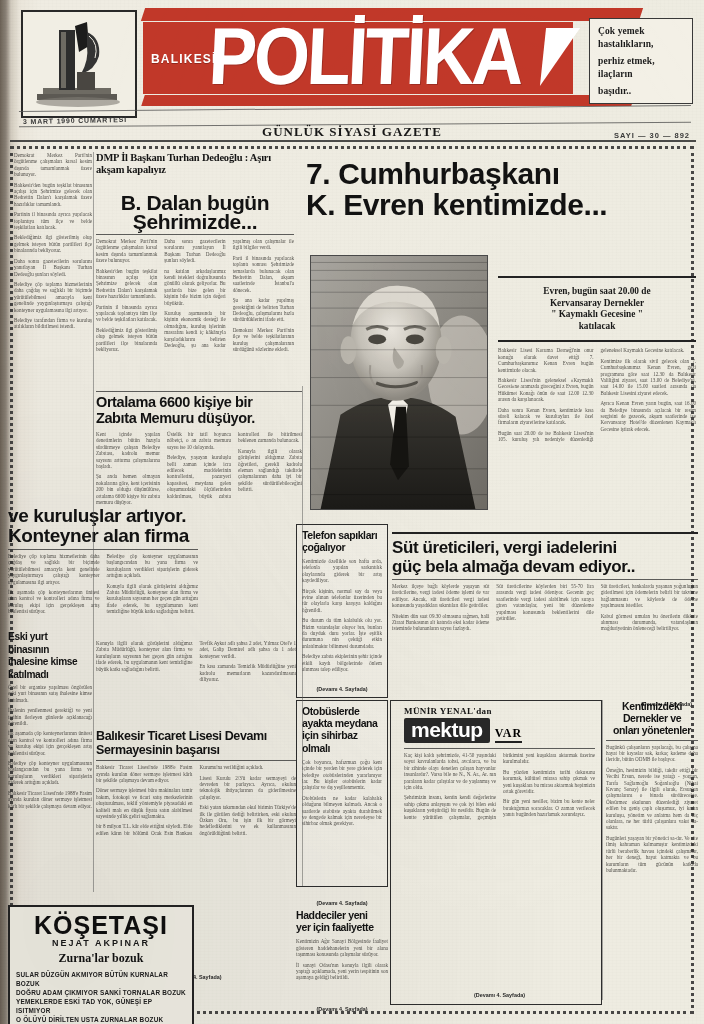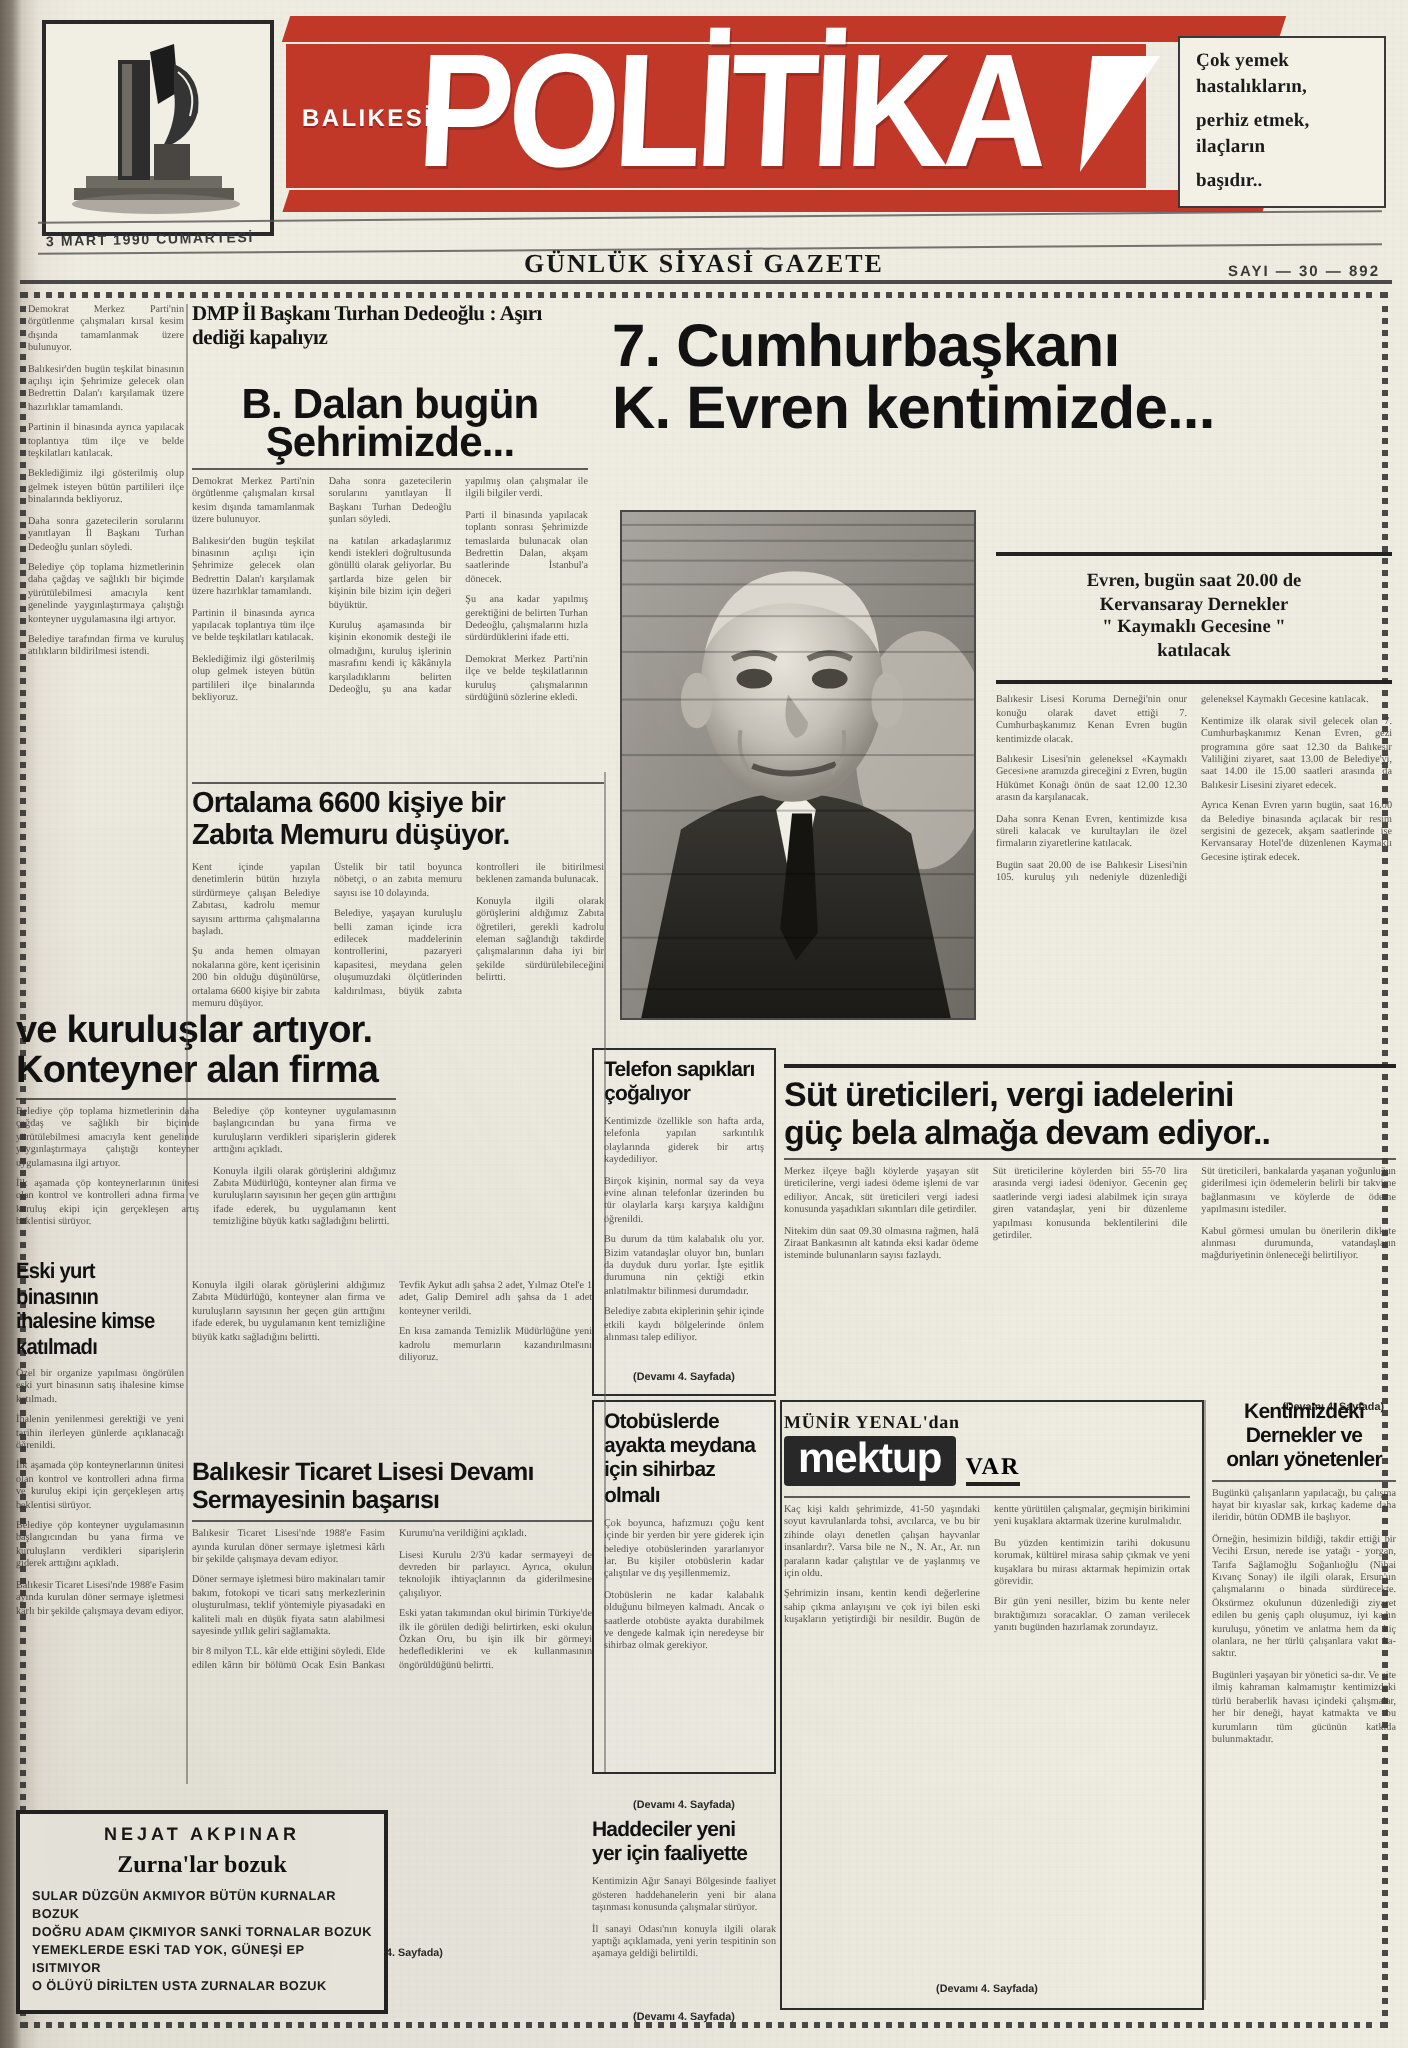--- a/index.html
+++ b/index.html
@@ -251,21 +251,21 @@
       <p>Özel bir organize yapılması öngörülen eski yurt binasının satış ihalesine kimse katılmadı.</p>
       <p>İhalenin yenilenmesi gerektiği ve yeni tarihin ilerleyen günlerde açıklanacağı öğrenildi.</p>
       <p>İlk aşamada çöp konteynerlarının ünitesi olan kontrol ve kontrolleri adına firma ve kuruluş ekipi için gerçekleşen artış beklentisi sürüyor.</p>
       <p>Belediye çöp konteyner uygulamasının başlangıcından bu yana firma ve kuruluşların verdikleri siparişlerin giderek arttığını açıkladı.</p>
       <p>Balıkesir Ticaret Lisesi'nde 1988'e Fasim ayında kurulan döner sermaye işletmesi kârlı bir şekilde çalışmaya devam ediyor.</p>
     </div>
   </div>
 
   <div class="blk" id="dmp">
     <div class="overline">DMP İl Başkanı Turhan Dedeoğlu : Aşırı</div>
-    <div class="overline">dediği kapalıyız</div>
+    <div class="overline">akşam kapalıyız</div>
     <div class="hl mainline">B. Dalan bugün Şehrimizde...</div>
     <div class="hr-thin"></div>
     <div class="body-col cols3" style="height:196px">
       <p>Demokrat Merkez Parti'nin örgütlenme çalışmaları kırsal kesim dışında tamamlanmak üzere bulunuyor.</p>
       <p>Balıkesir'den bugün teşkilat binasının açılışı için Şehrimize gelecek olan Bedrettin Dalan'ı karşılamak üzere hazırlıklar tamamlandı.</p>
       <p>Partinin il binasında ayrıca yapılacak toplantıya tüm ilçe ve belde teşkilatları katılacak.</p>
       <p>Beklediğimiz ilgi gösterilmiş olup gelmek isteyen bütün partilileri ilçe binalarında bekliyoruz.</p>
       <p>Daha sonra gazetecilerin sorularını yanıtlayan İl Başkanı Turhan Dedeoğlu şunları söyledi.</p>
       <p>na katılan arkadaşlarımız kendi istekleri doğrultusunda gönüllü olarak geliyorlar. Bu şartlarda bize gelen bir kişinin bile bizim için değeri büyüktür.</p>
       <p>Kuruluş aşamasında bir kişinin ekonomik desteği ile olmadığını, kuruluş işlerinin masrafını kendi iç kâkânıyla karşıladıklarını belirten Dedeoğlu, şu ana kadar yapılmış olan çalışmalar ile ilgili bilgiler verdi.</p>
@@ -443,21 +443,21 @@
     <div class="body-col cols3" style="height:118px">
       <p>Merkez ilçeye bağlı köylerde yaşayan süt üreticilerine, vergi iadesi ödeme işlemi de var ediliyor. Ancak, süt üreticileri vergi iadesi konusunda yaşadıkları sıkıntıları dile getirdiler.</p>
       <p>Nitekim dün saat 09.30 olmasına rağmen, halâ Ziraat Bankasının alt katında eksi kadar ödeme isteminde bulunanların sayısı fazlaydı.</p>
       <p>Süt üreticilerine köylerden biri 55-70 lira arasında vergi iadesi ödeniyor. Gecenin geç saatlerinde vergi iadesi alabilmek için sıraya giren vatandaşlar, yeni bir düzenleme yapılması konusunda beklentilerini dile getirdiler.</p>
       <p>Süt üreticileri, bankalarda yaşanan yoğunluğun giderilmesi için ödemelerin belirli bir takvime bağlanmasını ve köylerde de ödeme yapılmasını istediler.</p>
       <p>Kabul görmesi umulan bu önerilerin dikkate alınması durumunda, vatandaşların mağduriyetinin önleneceği belirtiliyor.</p>
     </div>
     <div class="cont" style="text-align:right;padding-right:6px">(Devamı 4. Sayfada)</div>
   </div>
 
-  <div class="blk" id="mektup" style="padding:5px 6px 6px 1px">
+  <div class="blk" id="mektup" style="padding:5px 6px 6px 13px">
     <div class="mektup-by">MÜNİR YENAL'dan</div>
     <div style="margin-top:2px;display:flex;align-items:flex-end">
       <span class="mektup-logo">mektup</span>
       <span class="mektup-var">VAR</span>
     </div>
     <div class="hr-thin" style="margin-top:5px"></div>
     <div class="body-col cols2" style="height:240px">
       <p>Kaç kişi kaldı şehrimizde, 41-50 yaşındaki soyut kavrulanlarda tohsi, avcılarca, ve bu bir zihinde olayı denetlen çalışan hayvanlar insanlardır?. Varsa bile ne N., N. Ar., Ar. nın paraların kadar çalıştılar ve de yaşlanmış ve için oldu.</p>
       <p>Şehrimizin insanı, kentin kendi değerlerine sahip çıkma anlayışını ve çok iyi bilen eski kuşakların yetiştirdiği bir nesildir. Bugün de kentte yürütülen çalışmalar, geçmişin birikimini yeni kuşaklara aktarmak üzerine kurulmalıdır.</p>
       <p>Bu yüzden kentimizin tarihi dokusunu korumak, kültürel mirasa sahip çıkmak ve yeni kuşaklara bu mirası aktarmak hepimizin ortak görevidir.</p>
@@ -472,20 +472,21 @@
     <div class="hl h">onları yönetenler</div>
     <div class="hr-thin"></div>
     <div class="body-col" style="height:255px">
       <p>Bugünkü çalışanların yapılacağı, bu çalışma hayat bir kıyaslar sak, kırkaç kademe daha ileridir, bütün ODMB ile başlıyor.</p>
       <p>Örneğin, hesimizin bildiği, takdir ettiği bir Vecihi Ersun, nerede ise yatağı - yorgan, Tarıfa Sağlamoğlu Soğanlıoğlu (Nihai Kıvanç Sonay) ile ilgili olarak, Ersun'un çalışmalarını o binada sürdürecekte. Öksürmez okulunun düzenlediği ziyaret edilen bu geniş çaplı oluşumuz, iyi kadın kuruluşu, yönetim ve anlatma hem da hiç olanlara, ne her türlü çalışanlara vakıt ka-saktır.</p>
       <p>Bugünleri yaşayan bir yönetici sa-dır. Ve site ilmiş kahraman kalmamıştır kentimizdeki türlü beraberlik havası içindeki çalışmalar, her bir deneği, hayat katmakta ve bu kurumların tüm gücünün katkıda bulunmaktadır.</p>
     </div>
   </div>
 
   <div class="blk" id="kosetasi" style="padding:5px 6px 7px 6px">
+    <div class="ks-title">KÖŞETAŞI</div>
     <div class="ks-author">NEJAT AKPINAR</div>
     <div class="ks-sub" style="margin-top:3px">Zurna'lar bozuk</div>
     <div style="margin-top:4px">
       <div class="ks-verse">SULAR DÜZGÜN AKMIYOR BÜTÜN KURNALAR BOZUK</div>
       <div class="ks-verse">DOĞRU ADAM ÇIKMIYOR SANKİ TORNALAR BOZUK</div>
       <div class="ks-verse">YEMEKLERDE ESKİ TAD YOK, GÜNEŞİ EP ISITMIYOR</div>
       <div class="ks-verse">O ÖLÜYÜ DİRİLTEN USTA ZURNALAR BOZUK</div>
     </div>
   </div>
 

